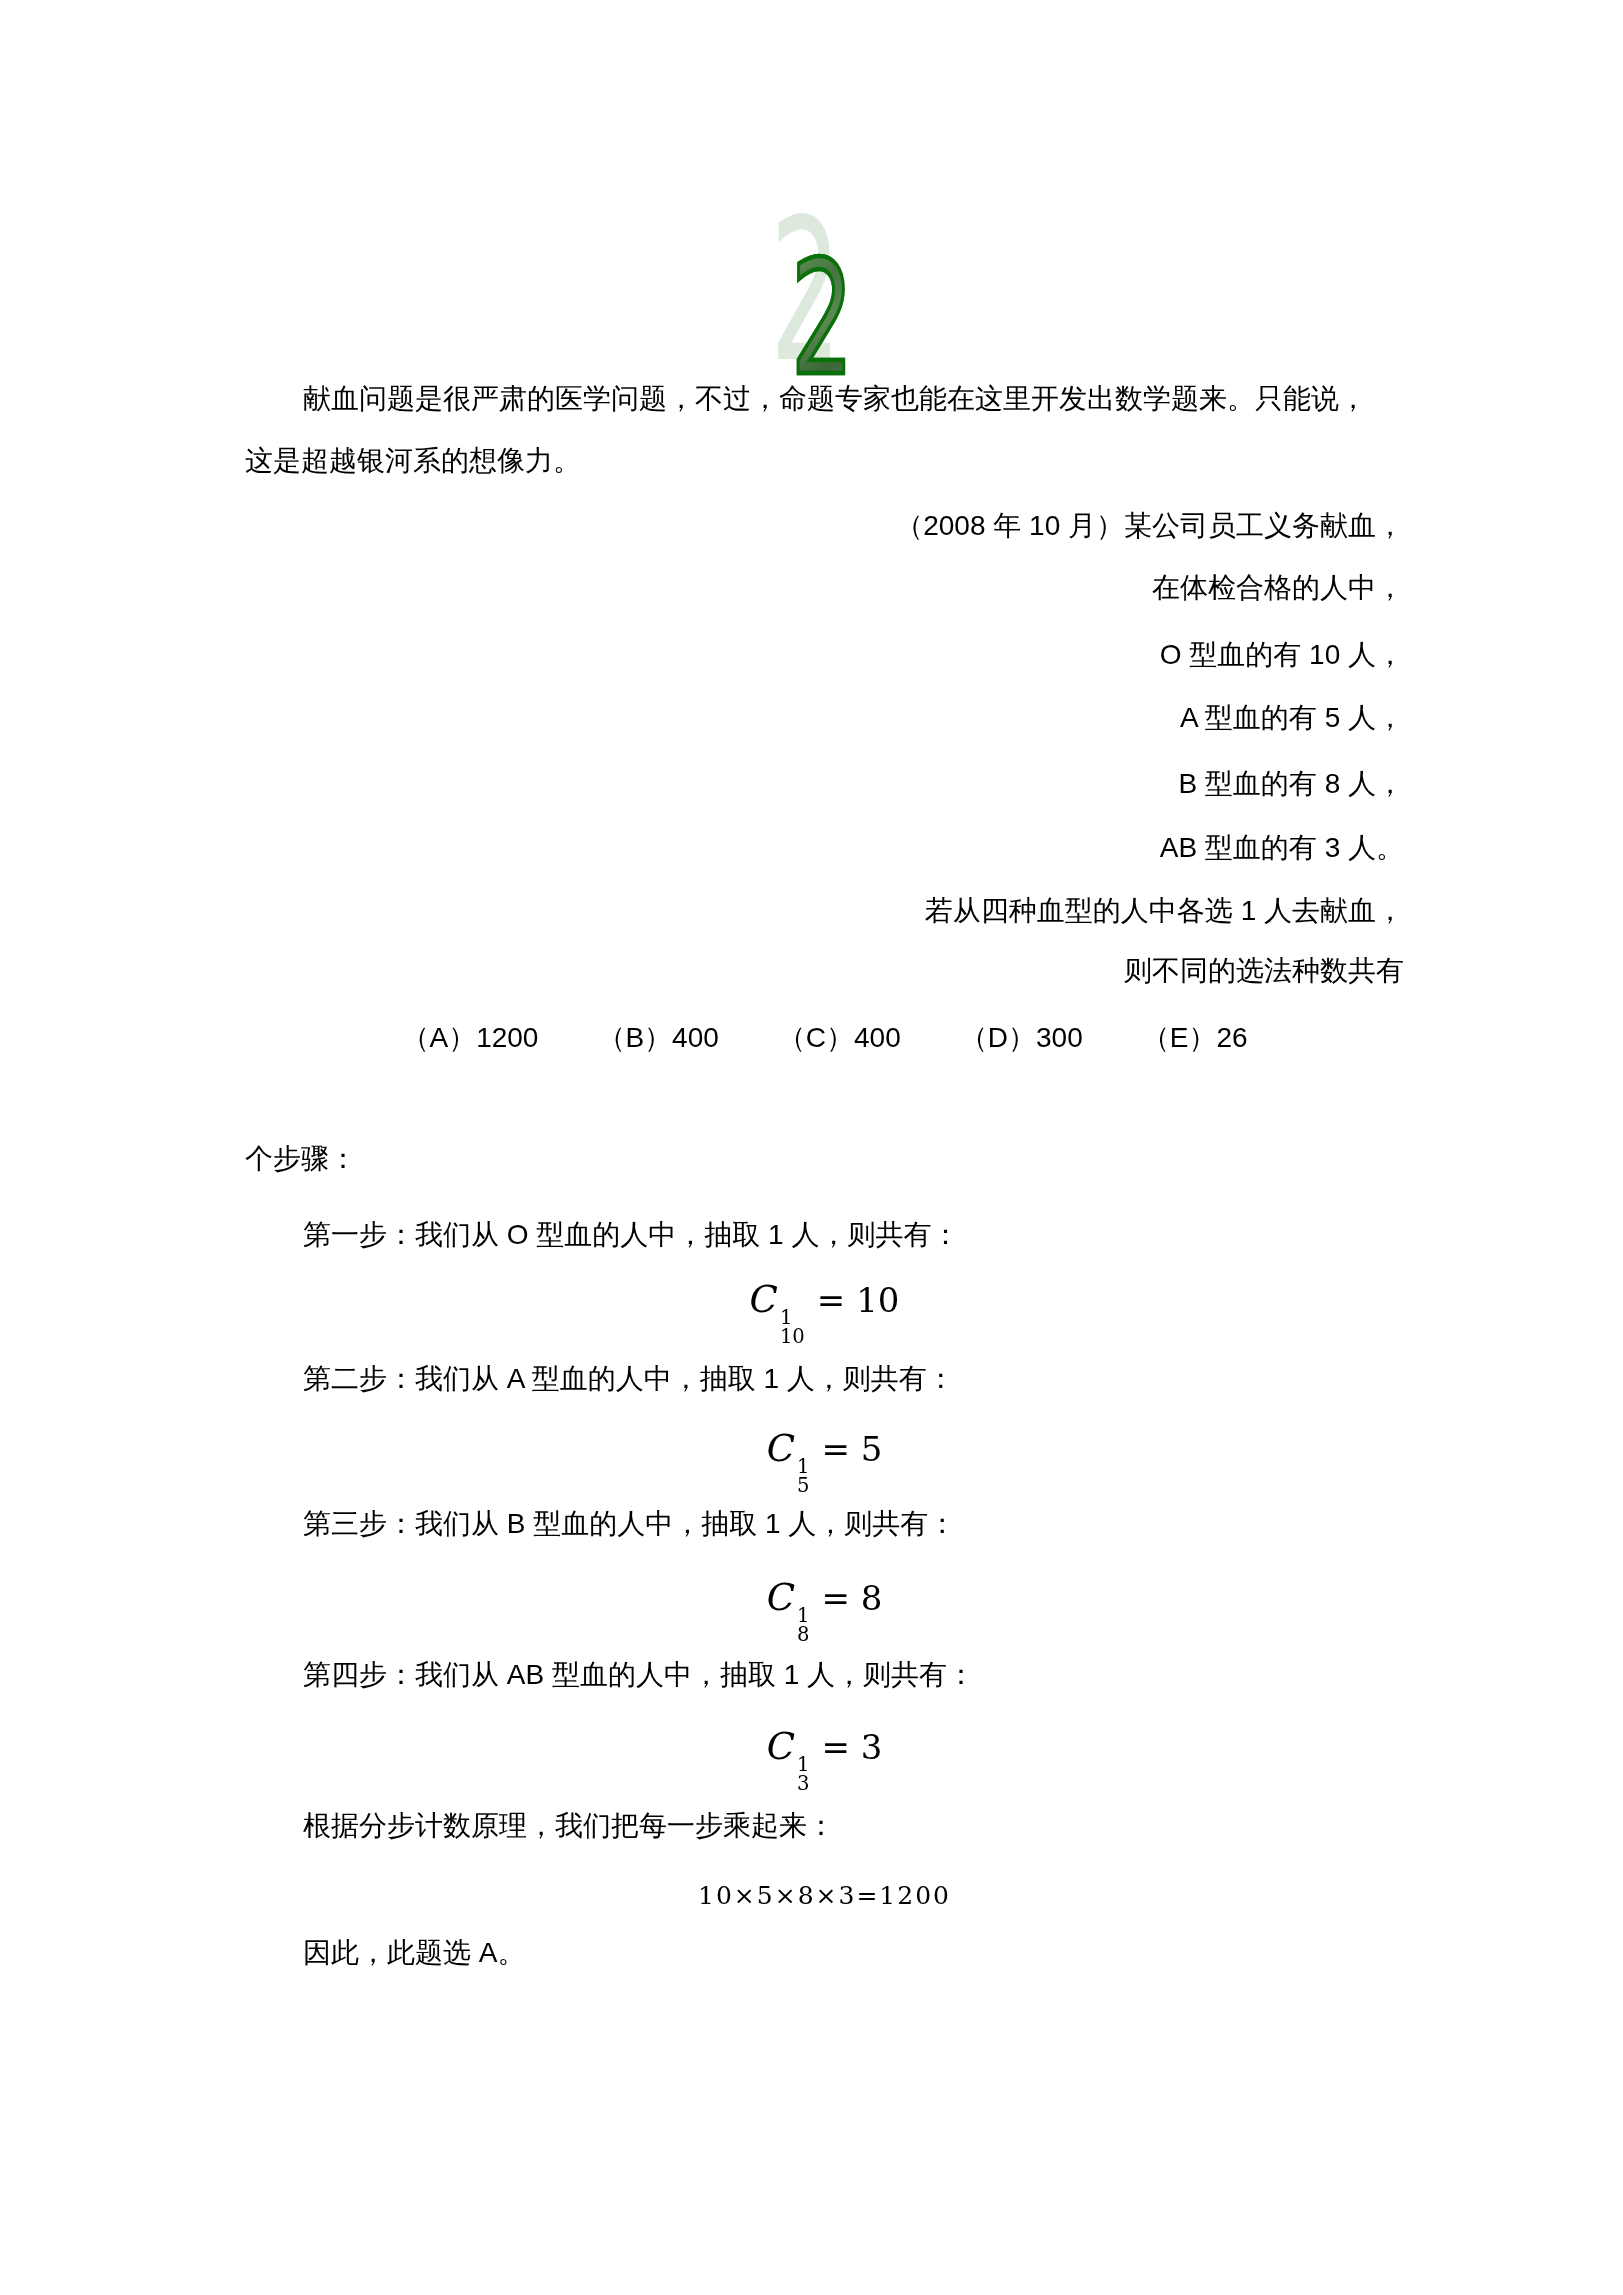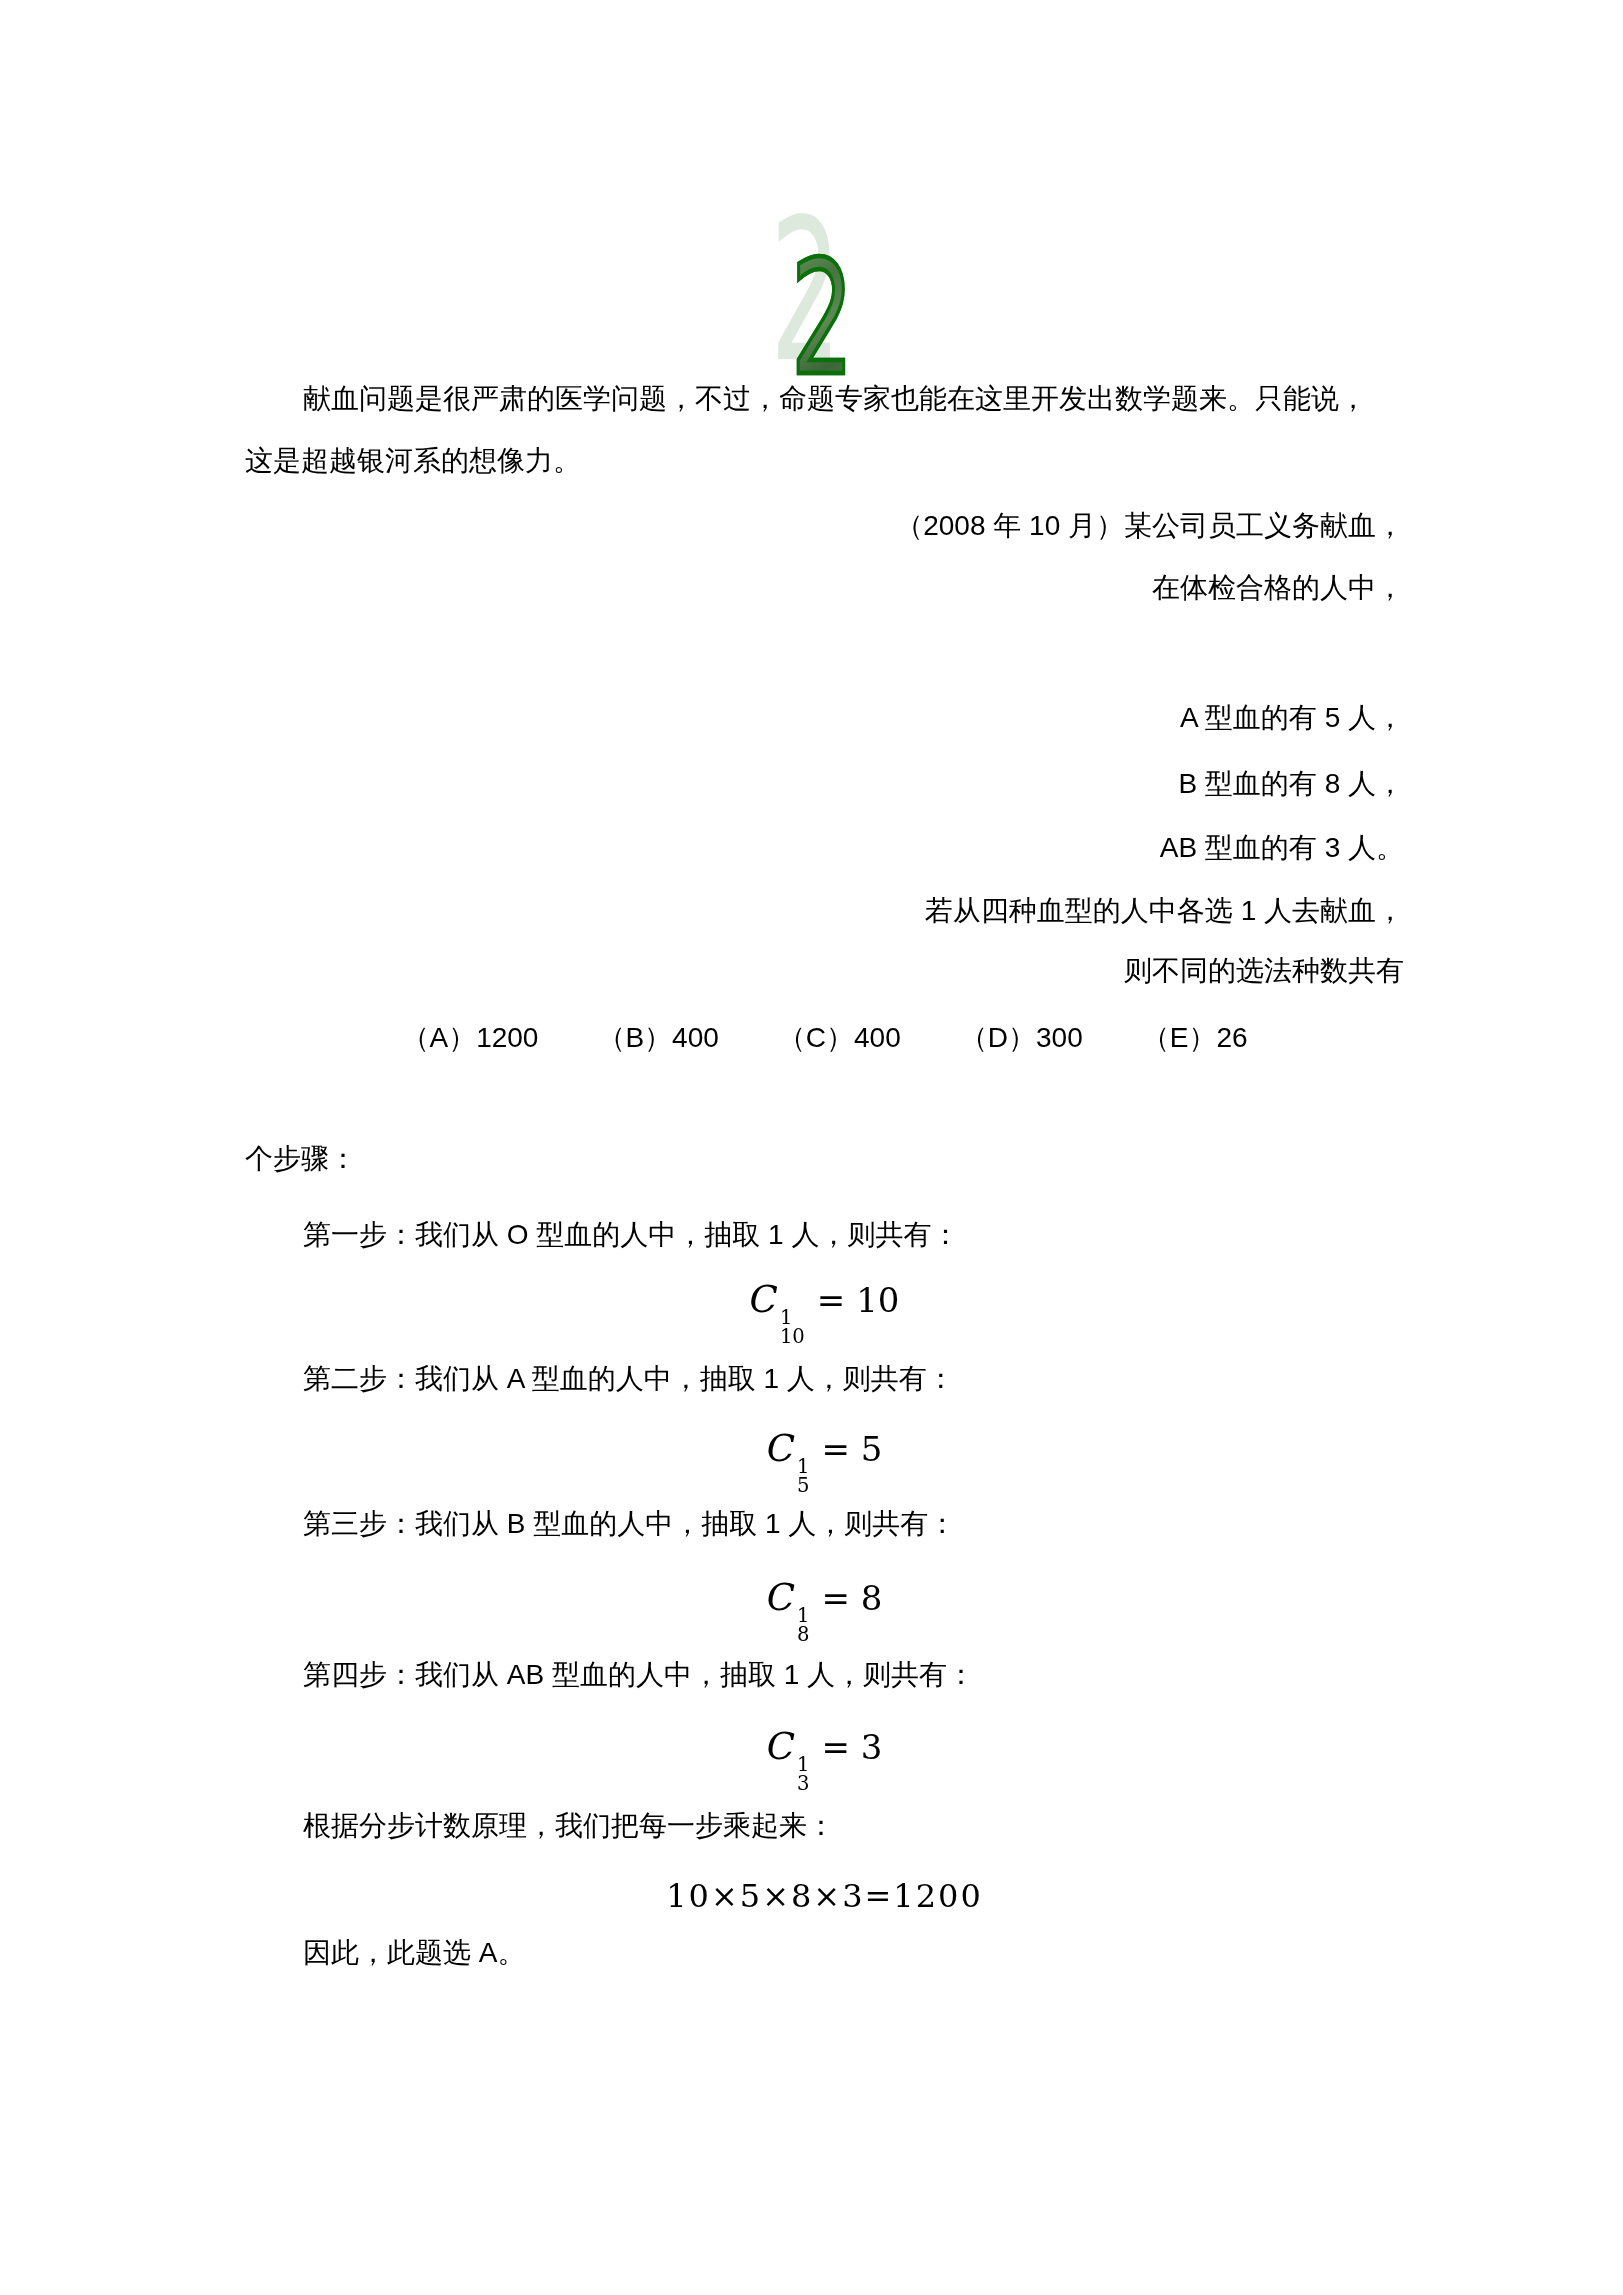--- a/index.html
+++ b/index.html
@@ -69,40 +69,41 @@
     display:inline-flex;
     flex-direction:column;
     align-items:flex-start;
     font-size:19.6px;
     line-height:19.6px;
     vertical-align:-11.8px;
     margin-left:2px;
   }
   .mrhs{ font-size:34px; margin-left:12px; }
   .product{
-    font-size:32px;
+    font-size:25px;
     letter-spacing:2px;
     line-height:38px;
   }
 </style>
 </head>
 <body>
 
 <div class="page">
 
   <div class="chapter">
     <span class="num-light">2</span>
     <span class="num-dark">2</span>
   </div>
 
   <div class="line" style="top:442px">这是超越银河系的想像力。</div>
   <div class="line indent" style="top:380px">献血问题是很严肃的医学问题，不过，命题专家也能在这里开发出数学题来。只能说，</div>
 
   <div class="line center" style="top:507px">（2008 年 10 月）某公司员工义务献血，</div>
   <div class="line center" style="top:569px">在体检合格的人中，</div>
+  <div class="line center" style="top:636px">O 型血的有 10 人，</div>
   <div class="line center" style="top:699px">A 型血的有 5 人，</div>
   <div class="line center" style="top:765px">B 型血的有 8 人，</div>
   <div class="line center" style="top:829px">AB 型血的有 3 人。</div>
   <div class="line center" style="top:892px">若从四种血型的人中各选 1 人去献血，</div>
   <div class="line center" style="top:952px">则不同的选法种数共有</div>
 
   <div class="line options" style="top:1019px">
     <span>（A）1200</span>
     <span>（B）400</span>
     <span>（C）400</span>

